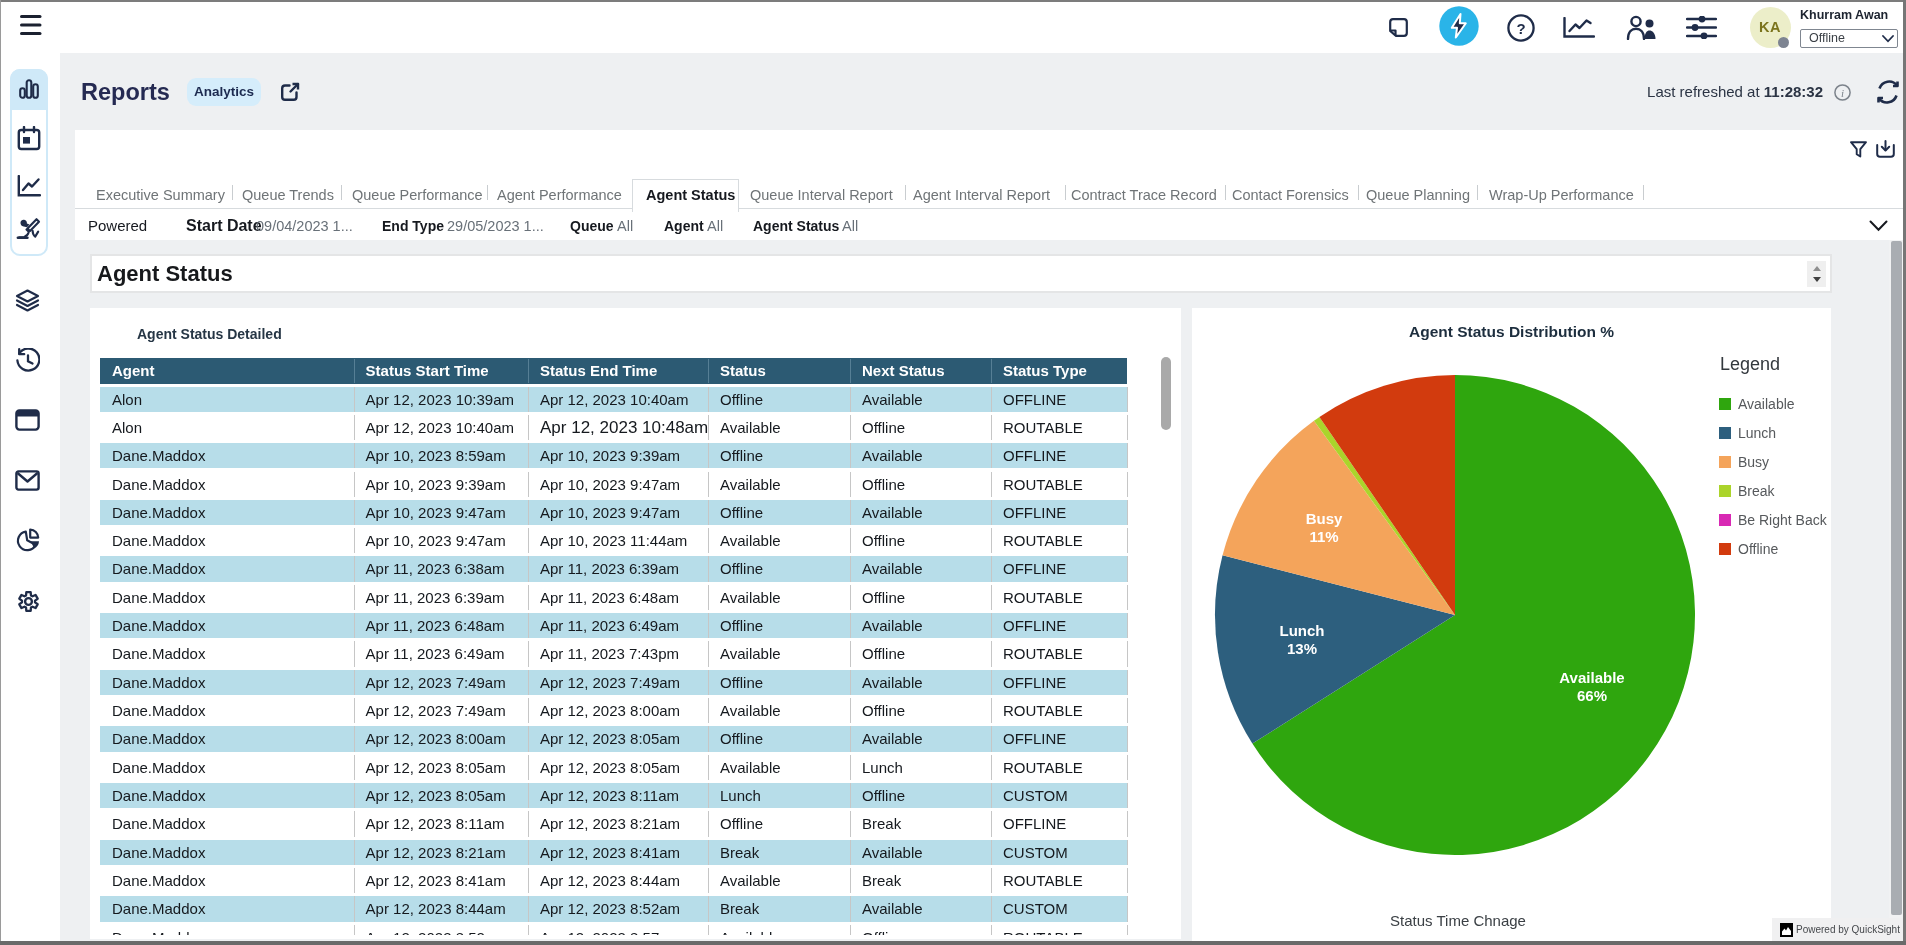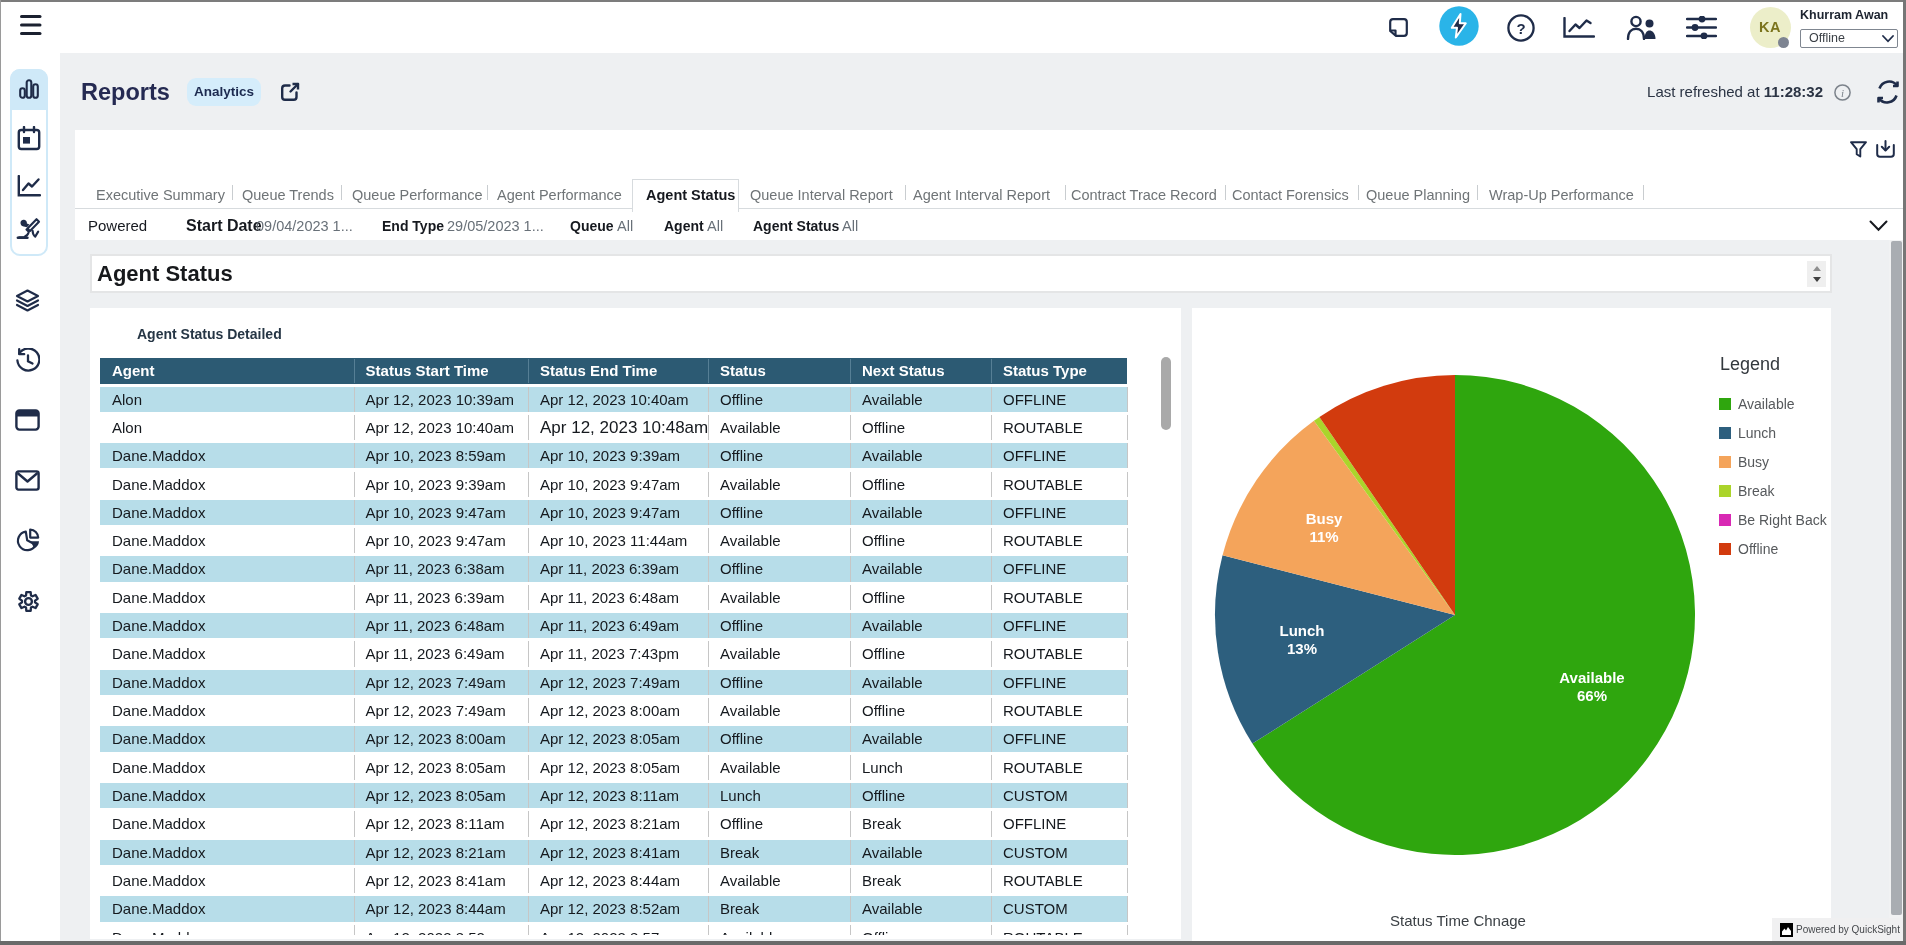--- a/index.html
+++ b/index.html
@@ -474,20 +474,21 @@
 <div style="position:absolute;left:353.6px;top:924.6px;width:1px;height:25.3px;background:#c6c6c6;"></div>
 <div style="position:absolute;left:528px;top:924.6px;width:1px;height:25.3px;background:#c6c6c6;"></div>
 <div style="position:absolute;left:708px;top:924.6px;width:1px;height:25.3px;background:#c6c6c6;"></div>
 <div style="position:absolute;left:850px;top:924.6px;width:1px;height:25.3px;background:#c6c6c6;"></div>
 <div style="position:absolute;left:991px;top:924.6px;width:1px;height:25.3px;background:#c6c6c6;"></div>
 <div style="position:absolute;left:1127px;top:924.6px;width:1px;height:25.3px;background:#c6c6c6;"></div>
 </div>
 <div class="abs" style="left:1161px;top:357px;width:10px;height:73px;border-radius:5px;background:#a9a9a9;"></div>
 
 <div class="abs" style="left:1192px;top:308px;width:639px;height:633px;background:#fff;"></div>
+<div class="abs" style="left:1192px;top:322px;width:639px;height:20px;line-height:20px;font-size:15.5px;font-weight:700;color:#1d2e3e;text-align:center;">Agent Status Distribution&nbsp;%</div>
 <svg class="abs" style="left:1205px;top:365px;" width="500" height="500" viewBox="0 0 500 500">
 <path d="M250,250 L250.00,10.00 A240,240 0 1 1 47.36,378.60 Z" fill="#2fa60e"></path>
 <path d="M250,250 L47.36,378.60 A240,240 0 0 1 17.54,190.31 Z" fill="#2d5f7e"></path>
 <path d="M250,250 L17.54,190.31 A240,240 0 0 1 108.93,55.84 Z" fill="#f4a45b"></path>
 <path d="M250,250 L108.93,55.84 A240,240 0 0 1 114.41,51.97 Z" fill="#abd42b"></path>
 <path d="M250,250 L114.41,51.97 A240,240 0 0 1 250.00,10.00 Z" fill="#d23b0e"></path>
 </svg>
 <div class="abs" style="left:1264px;top:510px;width:120px;height:36px;text-align:center;font-size:15px;font-weight:700;color:#fff;line-height:18px;">Busy<br>11%</div>
 <div class="abs" style="left:1242px;top:622px;width:120px;height:36px;text-align:center;font-size:15px;font-weight:700;color:#fff;line-height:18px;">Lunch<br>13%</div>
 <div class="abs" style="left:1532px;top:669px;width:120px;height:36px;text-align:center;font-size:15px;font-weight:700;color:#fff;line-height:18px;">Available<br>66%</div>

